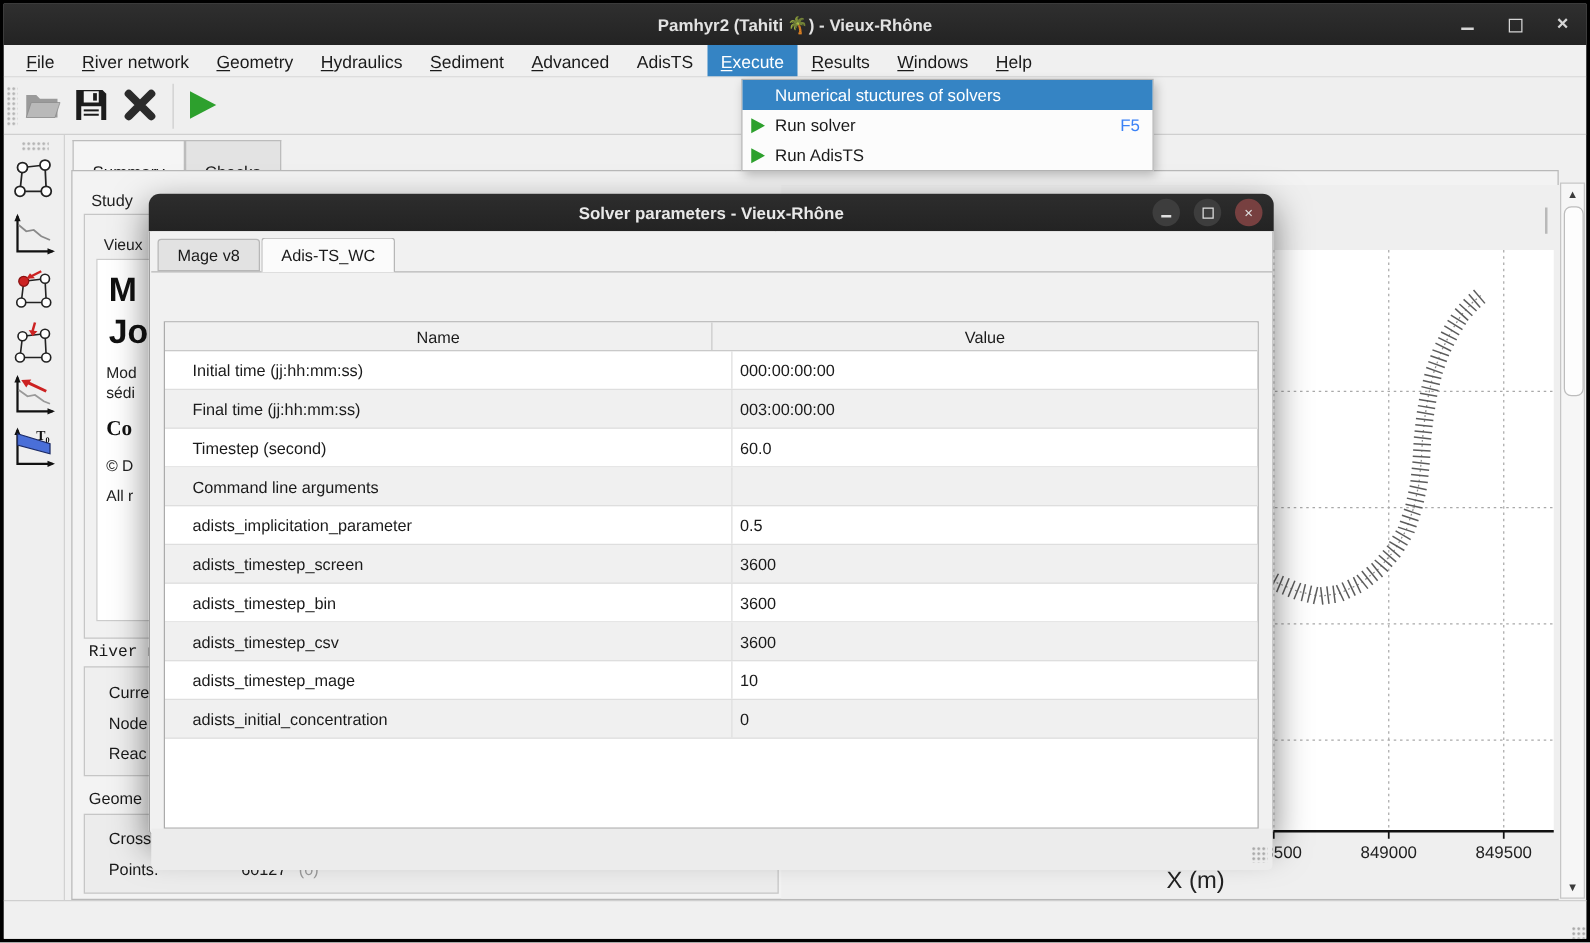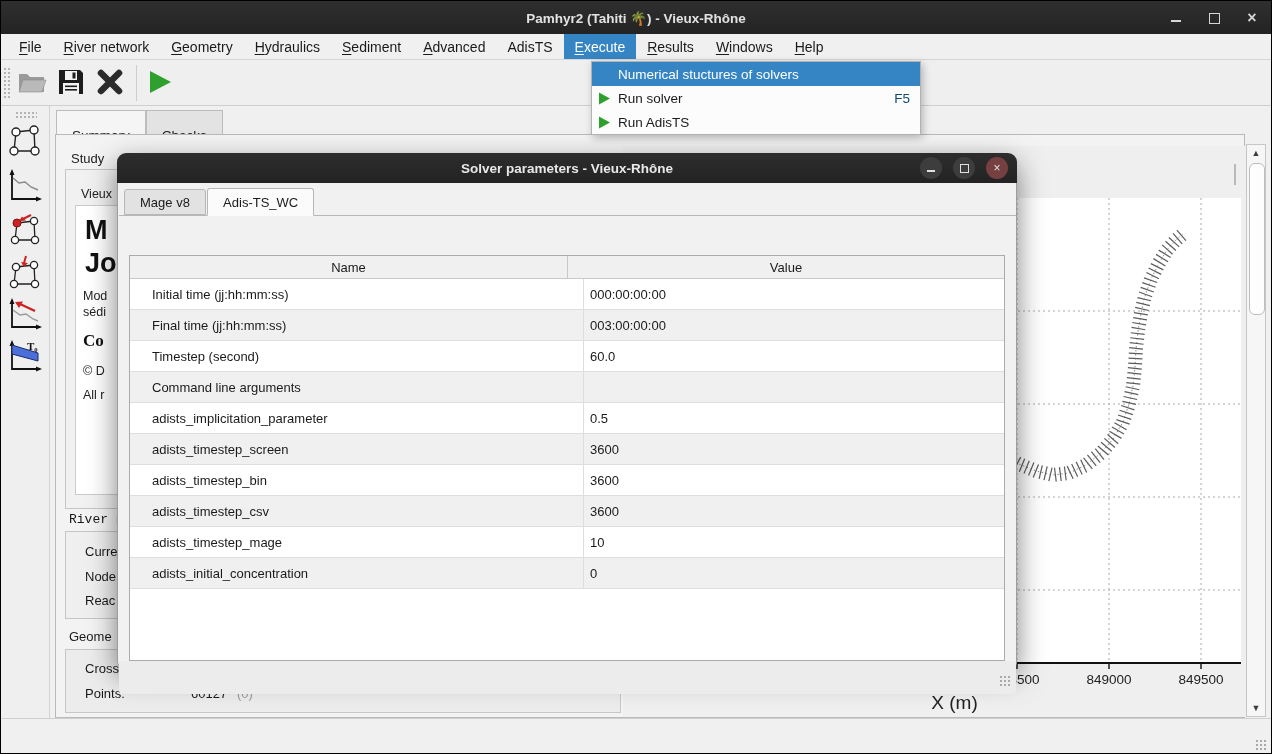--- a/index.html
+++ b/index.html
@@ -1,17 +1,17 @@
 <!DOCTYPE html>
 <html><head>
 <meta charset="utf-8">
 <style>
   html,body{margin:0;padding:0;background:#d8d8d8;}
   #app{position:relative;width:1272px;height:754px;overflow:hidden;background:#f0f0f0;
-       font-family:"Liberation Sans",sans-serif;color:#1a1a1a;border:1px solid #000000;box-sizing:border-box;}
+       font-family:"Liberation Sans",sans-serif;color:#1a1a1a;border:3px solid #000000;box-sizing:border-box;}
   .abs{position:absolute;}
 
   
   .titlebar{left:0;top:0;width:100%;height:33px;background:linear-gradient(#2f2f2f,#232323);
             display:flex;align-items:center;justify-content:center;color:#e2e2e2;
             font-weight:bold;font-size:13.5px;}
   .win-controls{position:absolute;right:12px;top:0;height:33px;display:flex;gap:24px;align-items:center;}
   .wc{width:14px;height:14px;position:relative;cursor:default;}
   .wc-min::after{content:"";position:absolute;left:2px;right:2px;bottom:3px;border-bottom:2px solid #d6d6d6;}
   .wc-max::after{content:"";position:absolute;left:2px;top:2px;width:9px;height:9px;border:1.5px solid #d6d6d6;}
@@ -68,21 +68,21 @@
   .grip{background:radial-gradient(#a8a8a8 1px,transparent 1.2px);background-size:4px 4px;}
 
   
   .dropdown{left:590px;top:60px;width:328px;background:#fcfcfc;border:1px solid #b2b2b2;
             box-shadow:2px 3px 8px rgba(0,0,0,.25);z-index:60;font-size:13.5px;}
   .dd-item{height:24px;display:flex;align-items:center;padding:0 10px 0 6px;}
   .dd-item .dd-ico{width:16px;height:16px;margin-right:4px;display:flex;align-items:center;}
   .dd-item .dd-label{flex:0 0 auto;}
   .dd-item .dd-space{flex:1;}
   .dd-item.selected{background:#3584c4;color:#fff;}
-  .dd-shortcut{color:#0c4a6e;}
+  .dd-shortcut{color:#3b82f6;}
 
   
   .dialog{left:116px;top:152px;width:900px;height:513px;z-index:40;border-radius:9px 9px 4px 4px;
           box-shadow:0 10px 28px rgba(0,0,0,.5);}
   .dlg-titlebar{left:0;top:0;width:100%;height:30px;background:linear-gradient(#2d2d2d,#232323);
                 border-radius:9px 9px 0 0;display:flex;align-items:center;justify-content:center;
                 color:#e8e8e8;font-weight:bold;font-size:13.5px;}
   .dlg-btn{position:absolute;top:4px;width:22px;height:22px;border-radius:50%;background:#3d3d3d;
            display:flex;align-items:center;justify-content:center;color:#e0e0e0;font-size:12px;}
   .dlg-btn.close{background:#774040;}

